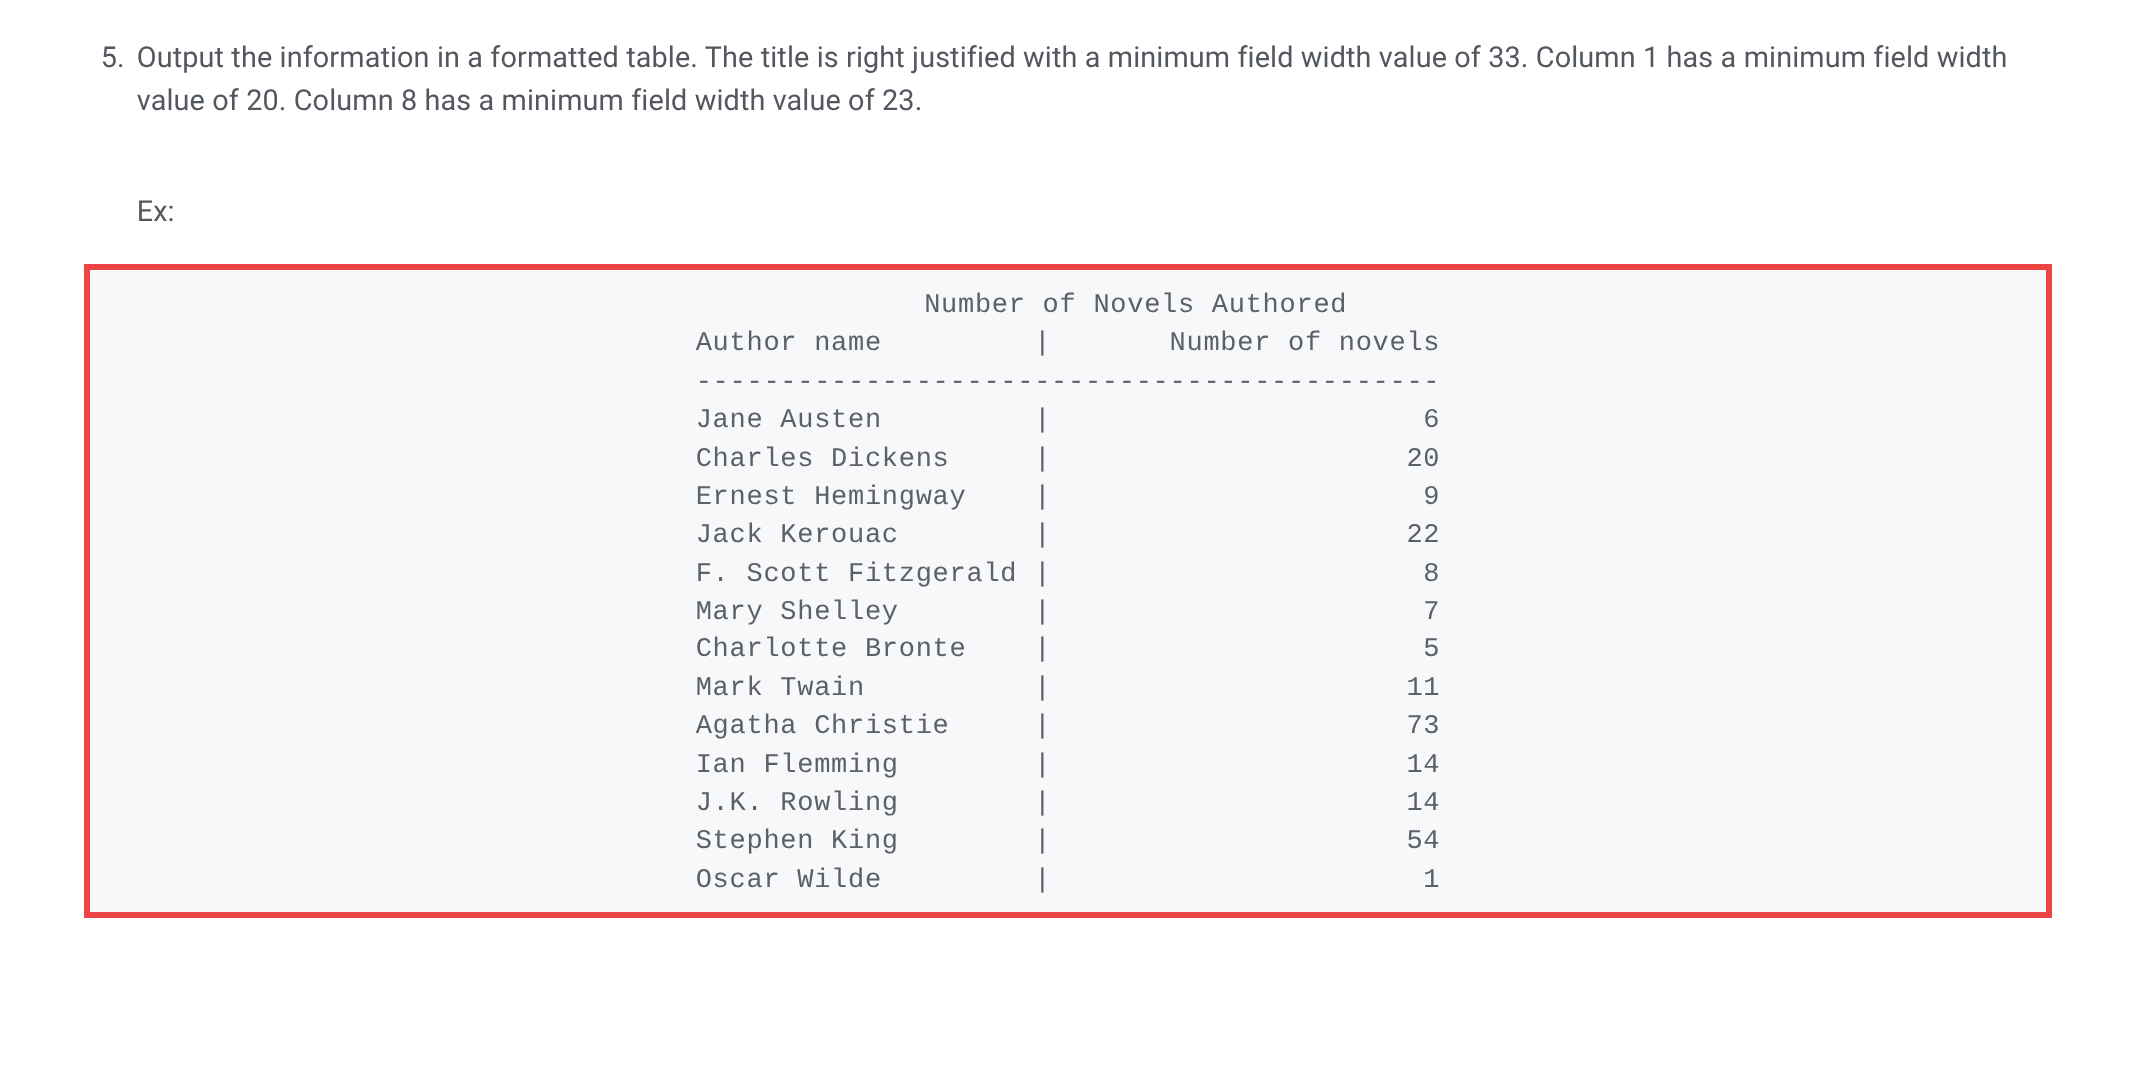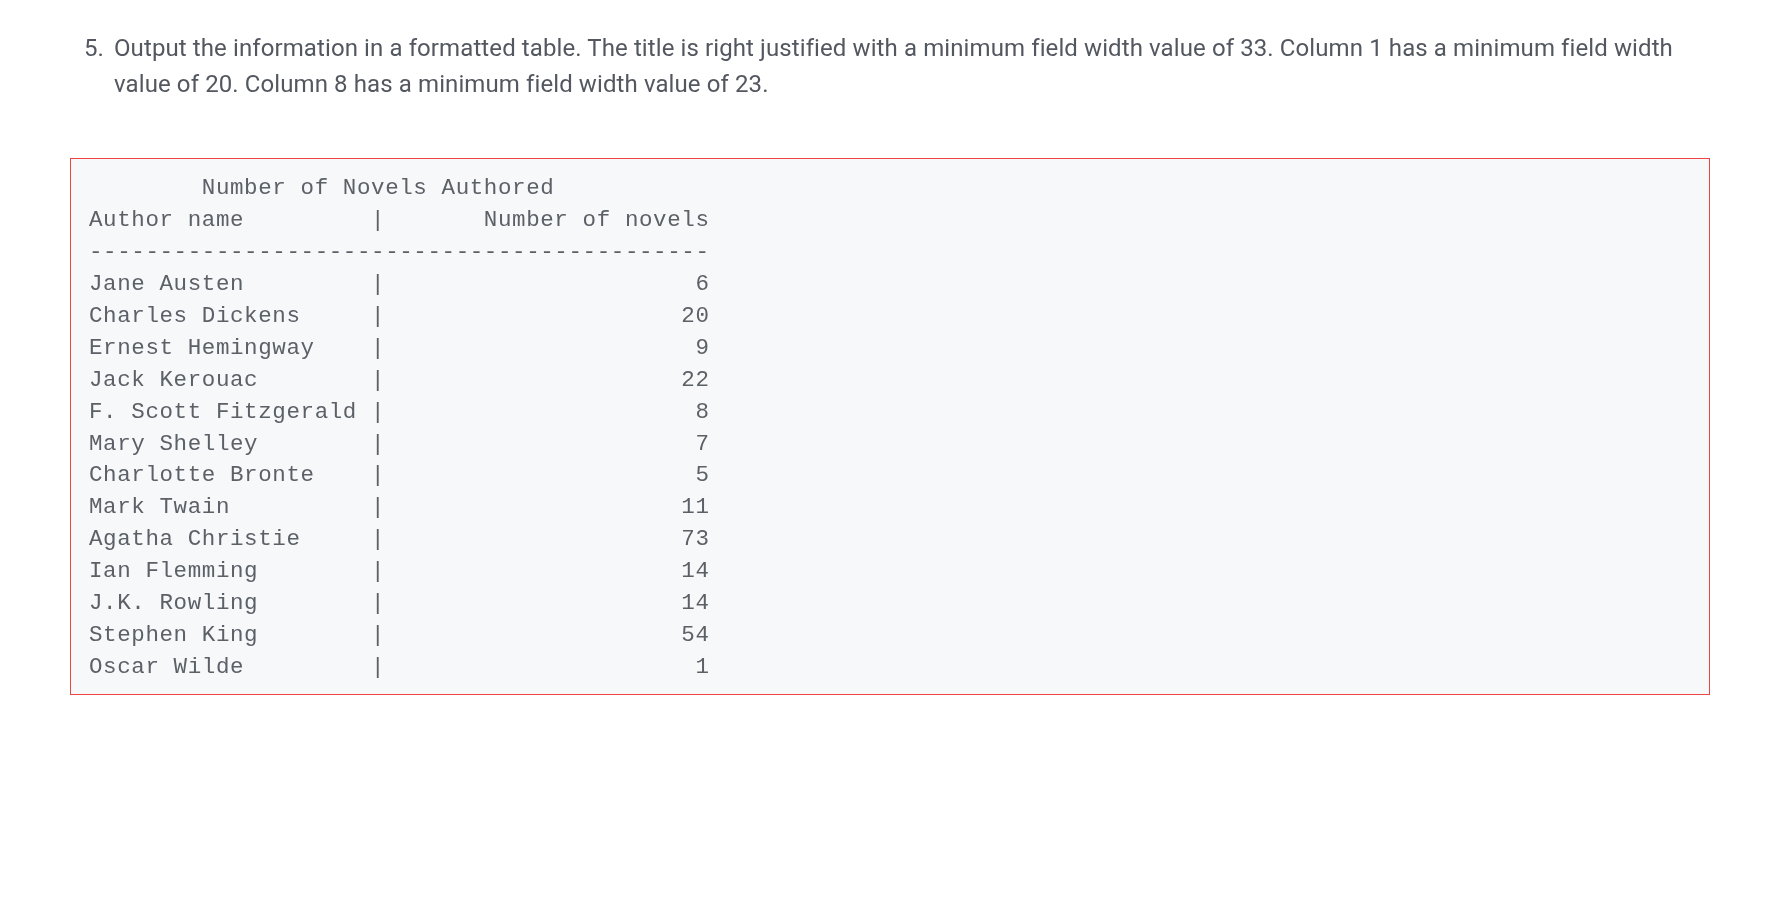--- a/index.html
+++ b/index.html
@@ -33,40 +33,42 @@
     .instruction-text {
       flex: 1;
     }
     .ex-label {
       font-size: 24px;
       line-height: 1.5;
       margin-left: 44px;
       margin-bottom: 26px;
     }
     .code-block {
-      border: 1px solid #ef4444;
+      border: 5px solid #ef4444;
       background: #f7f8f9;
       padding: 14px 18px 10px 18px;
       font-family: "Courier New", Courier, monospace;
       font-size: 22.5px;
       line-height: 1.42;
       color: #5c6067;
       white-space: pre;
       overflow: hidden;
       letter-spacing: 0.6px;
+      text-align: center;
     }
   </style>
 </head>
 <body>
 
 <div class="page">
   <div class="instruction-row">
     <div class="instruction-number">5.</div>
     <div class="instruction-text">Output the information in a formatted table. The title is right justified with a minimum field width value of 33. Column 1 has a minimum field width value of 20. Column 8 has a minimum field width value of 23.</div>
   </div>
+  <div class="ex-label">Ex:</div>
   <pre class="code-block" id="code-output">        Number of Novels Authored
 Author name         |       Number of novels
 --------------------------------------------
 Jane Austen         |                      6
 Charles Dickens     |                     20
 Ernest Hemingway    |                      9
 Jack Kerouac        |                     22
 F. Scott Fitzgerald |                      8
 Mary Shelley        |                      7
 Charlotte Bronte    |                      5

